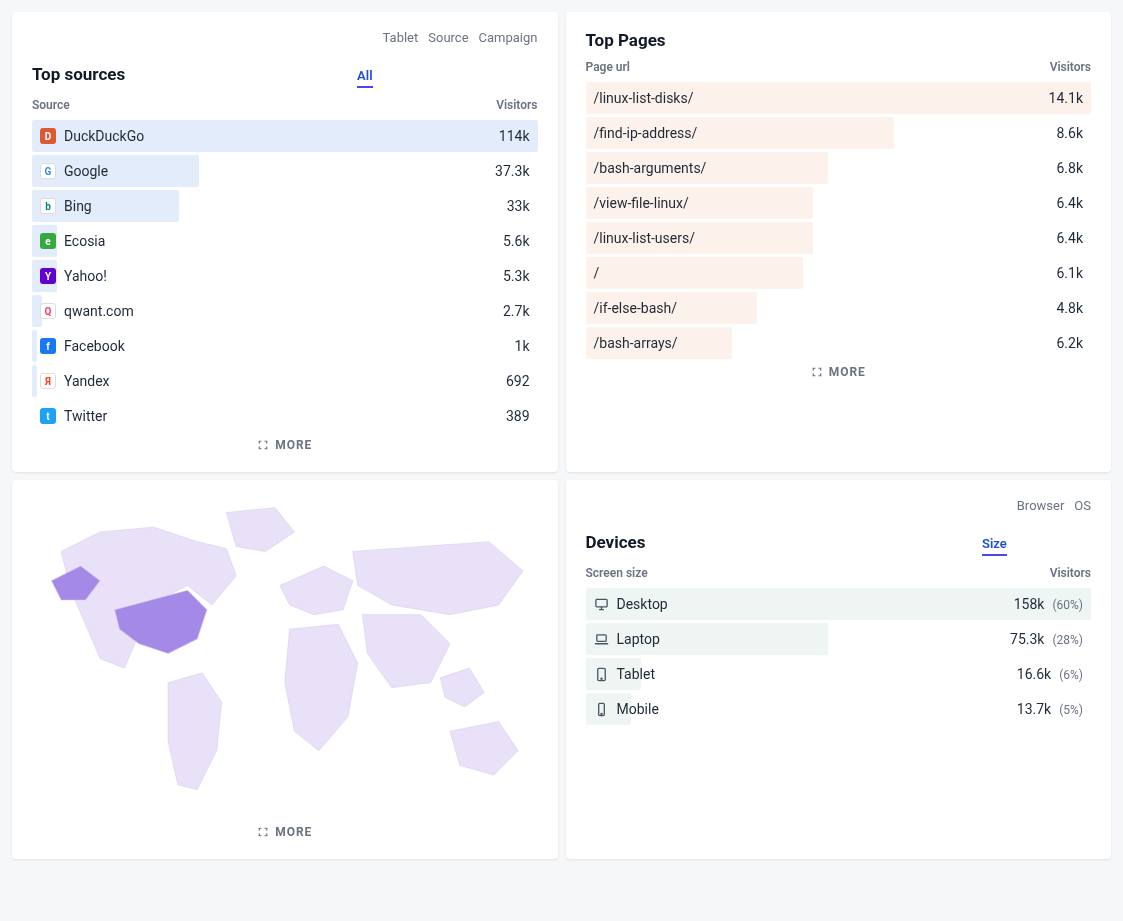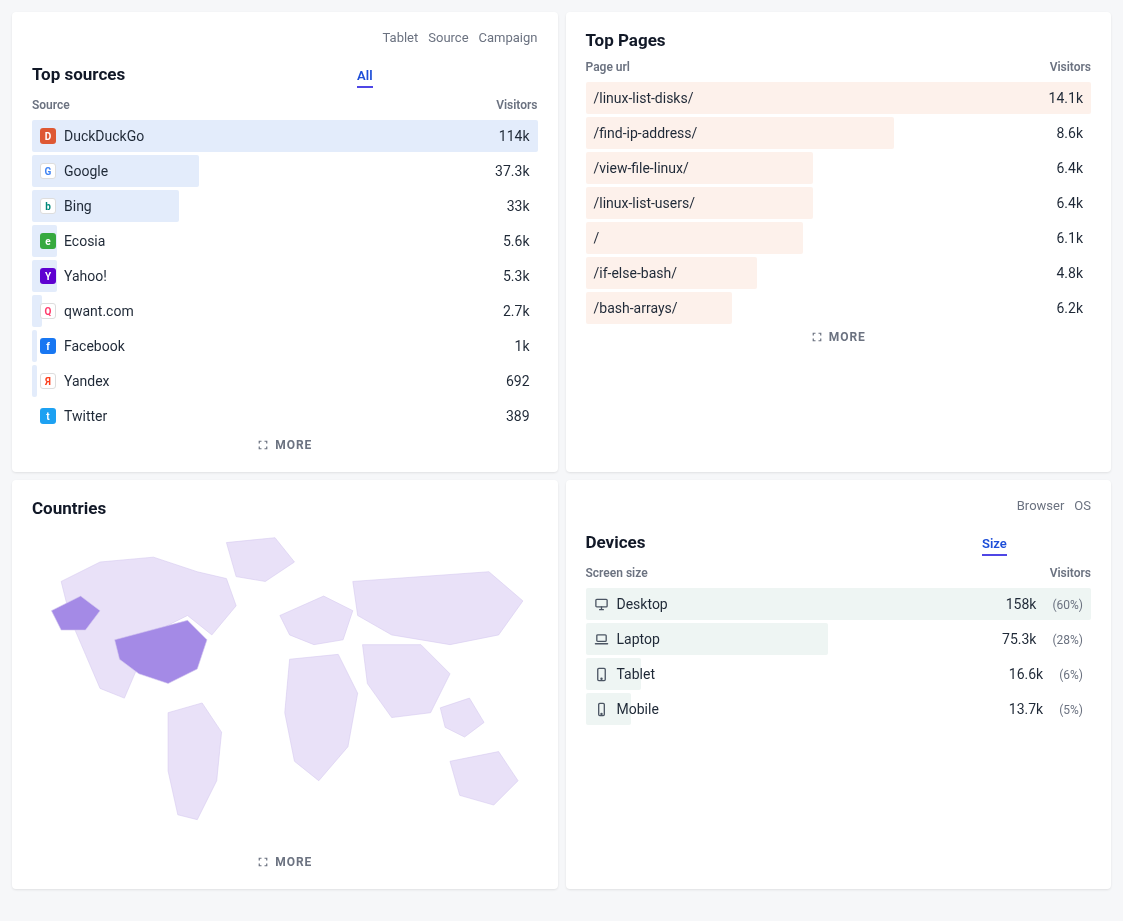--- a/index.html
+++ b/index.html
@@ -75,21 +75,21 @@
     color: #1f2937;
   }
   .row-value {
     position: relative;
     z-index: 1;
     font-size: 14px;
     color: #1f2937;
     text-align: left;
     white-space: nowrap;
   }
-  .row-value .pct { color: #6b7280; font-size: 12px; margin-left: 16px; }
+  .row-value .pct { color: #6b7280; font-size: 12px; margin-left: 8px; }
   .favicon {
     width: 16px; height: 16px;
     border-radius: 3px;
     display: inline-flex;
     align-items: center;
     justify-content: center;
     font-size: 10px;
     font-weight: bold;
     color: #fff;
     flex-shrink: 0;
@@ -249,20 +249,27 @@
           <div class="row-value">14.1k</div>
         </div>
         <div class="row">
           <div class="bar orange" style="width: 61%;"></div>
           <div class="row-label">
             <span>/find-ip-address/</span>
           </div>
           <div class="row-value">8.6k</div>
         </div>
         <div class="row">
+          <div class="bar orange" style="width: 48%;"></div>
+          <div class="row-label">
+            <span>/bash-arguments/</span>
+          </div>
+          <div class="row-value">6.8k</div>
+        </div>
+        <div class="row">
           <div class="bar orange" style="width: 45%;"></div>
           <div class="row-label">
             <span>/view-file-linux/</span>
           </div>
           <div class="row-value">6.4k</div>
         </div>
         <div class="row">
           <div class="bar orange" style="width: 45%;"></div>
           <div class="row-label">
             <span>/linux-list-users/</span>
@@ -295,23 +302,20 @@
       <span class="expand-icon">
         <svg viewBox="0 0 16 16" fill="none" stroke="#6b7280" stroke-width="1.6">
           <path d="M3 6V3h3M13 6V3h-3M3 10v3h3M13 10v3h-3"></path>
         </svg>
       </span>
       <span>MORE</span>
     </div>
   </div>
 
   <div class="card">
-    <div class="card-header">
-      <div class="card-title">Countries</div>
-    </div>
     <div class="map-area">
       <svg viewBox="0 0 520 330" preserveAspectRatio="xMidYMid meet">
         <g fill="#e9e1f8" stroke="#d6c9f0" stroke-width="0.6">
 
           <path d="M30 55 L70 35 L125 30 L170 45 L200 52 L210 80 L185 110 L160 90 L130 105 L110 140 L95 175 L70 165 L55 130 L40 95 Z"></path>
           <path d="M200 15 L250 10 L270 35 L240 55 L210 50 Z"></path>
 
           <path fill="#a48ae6" d="M85 115 L160 95 L180 115 L170 145 L140 160 L110 150 L90 135 Z"></path>
 
           <path fill="#a48ae6" d="M20 85 L50 70 L70 85 L55 105 L30 105 Z"></path>

